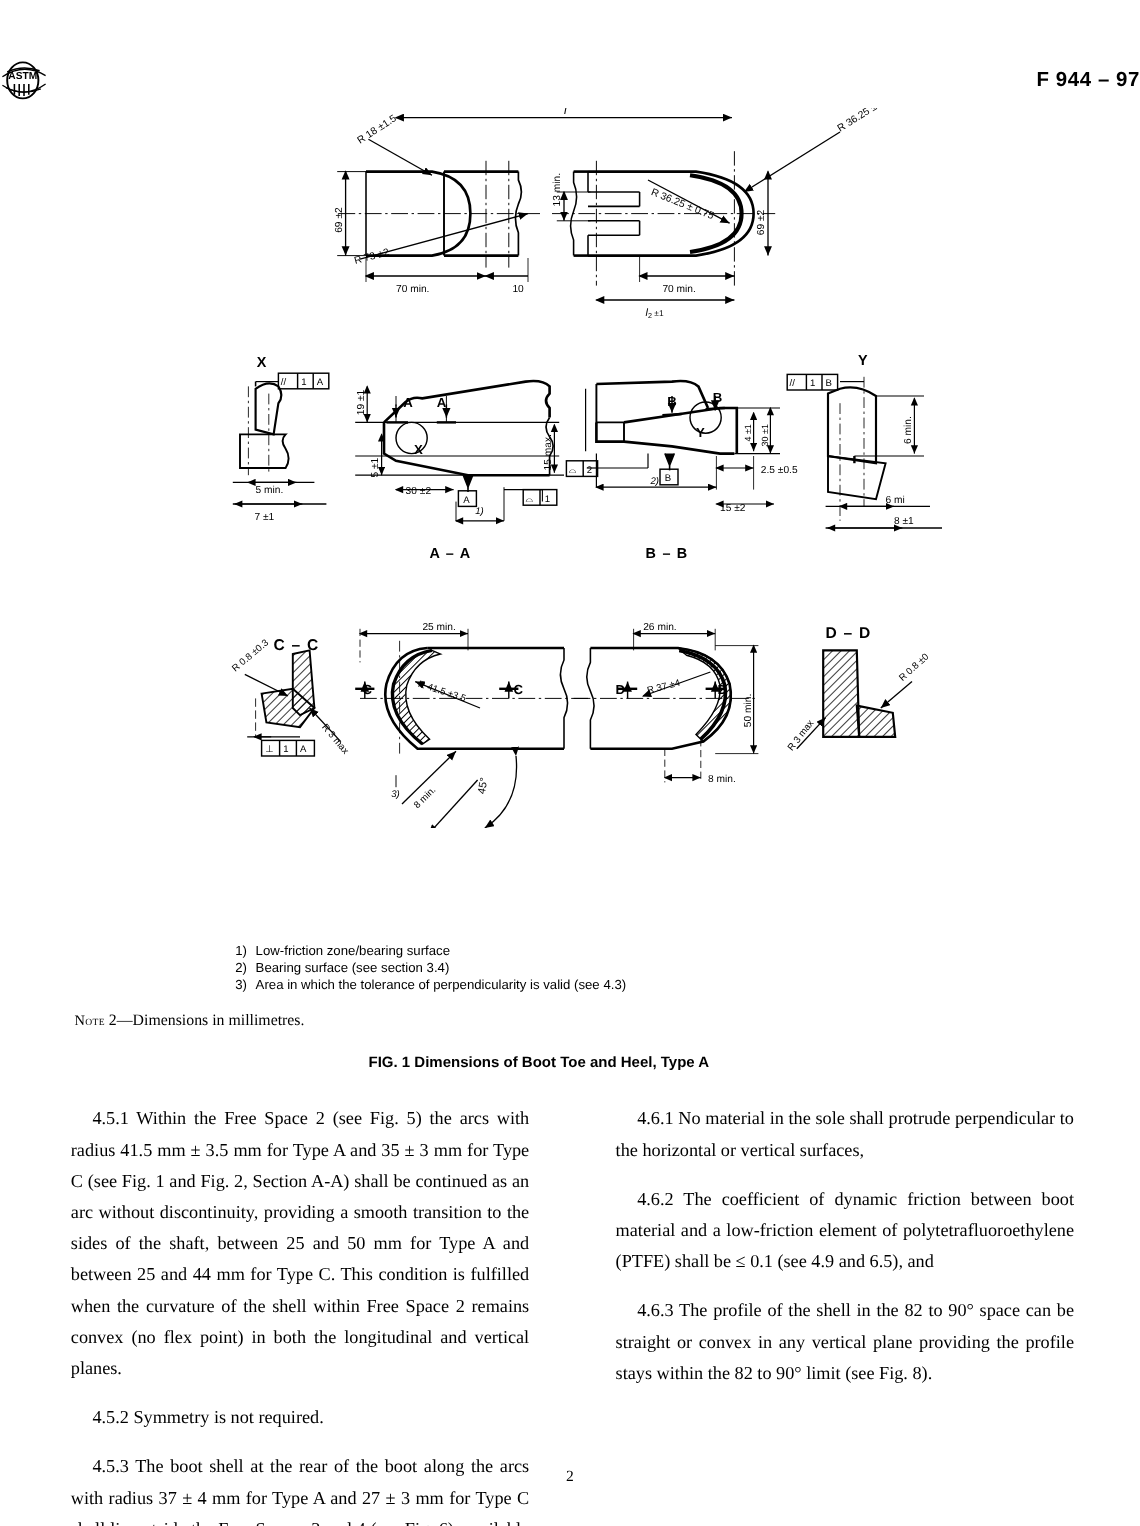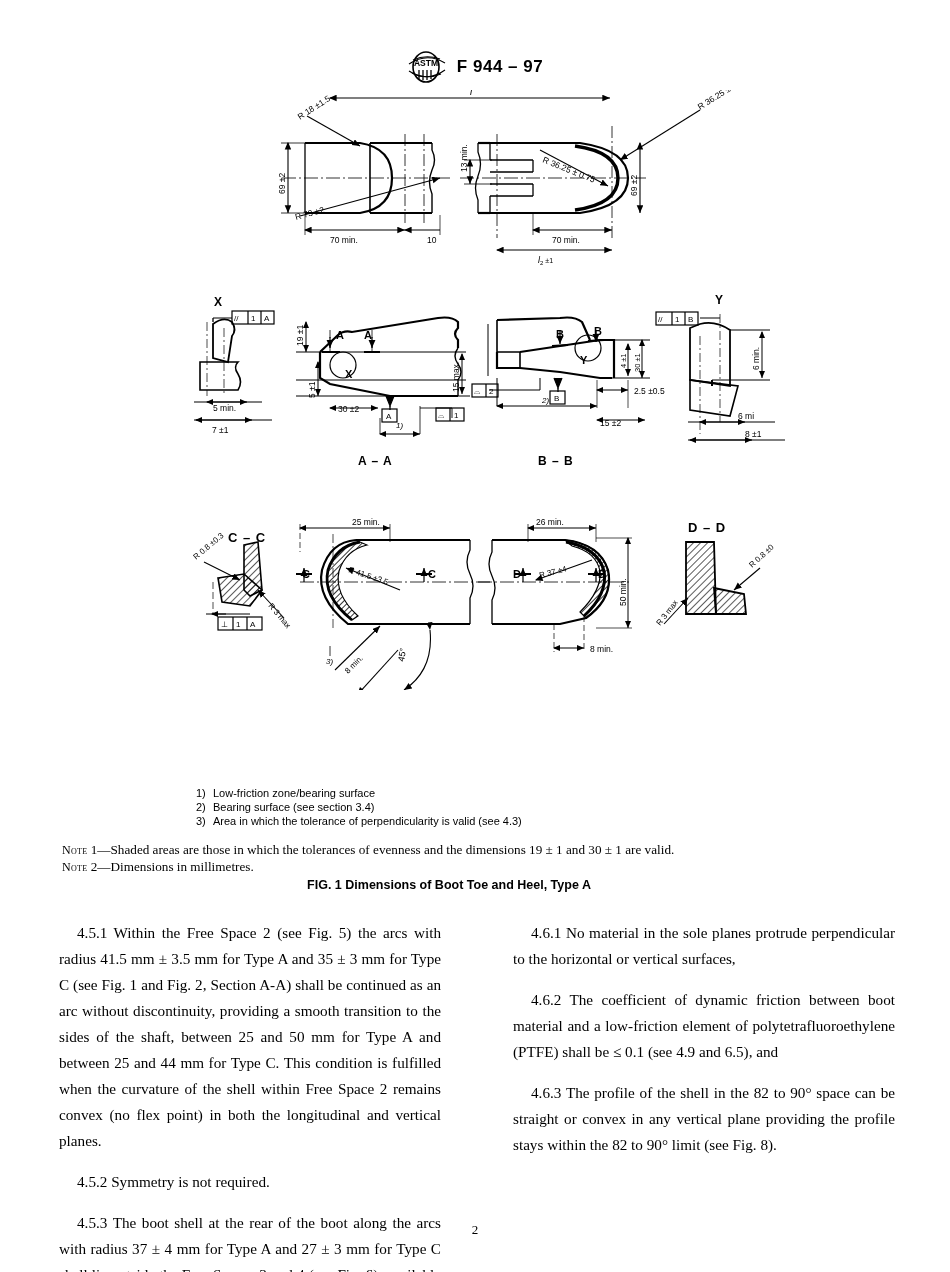--- a/index.html
+++ b/index.html
@@ -1,20 +1,20 @@
 <!DOCTYPE html>
 <html><head>
 <meta charset="utf-8">
 <style>
   html,body{margin:0;padding:0;background:#fff;}
   body{width:950px;height:1272px;position:relative;font-family:"Liberation Serif",serif;color:#000;}
   .page{position:absolute;inset:0;}
 
   
-  .hdr{position:absolute;top:50px;left:0;width:950px;display:flex;align-items:center;justify-content:center;gap:10px;}
+  .hdr{position:absolute;top:50px;left:0;width:950px;display:flex;align-items:center;justify-content:space-between;gap:10px;}
   .astm-logo{width:40px;height:34px;}
   .hdr-title{font-family:"Liberation Sans",sans-serif;font-weight:bold;font-size:17px;letter-spacing:.5px;}
 
   
   .fig{position:absolute;left:0;top:90px;width:950px;height:600px;}
   .fig svg{display:block;}
 
   
   .tbl-wrap{position:absolute;left:305px;top:718px;}
   table.dims{border-collapse:collapse;font-family:"Liberation Sans",sans-serif;font-size:11.5px;}
@@ -411,37 +411,33 @@
       <span class="fnum">2)</span><span>Bearing surface (see section 3.4)</span>
     </div>
     <div class="fnote">
       <span class="fnum">3)</span><span>Area in which the tolerance of perpendicularity is valid (see 4.3)</span>
     </div>
   </div>
 
   <div class="notes">
     <div>
       <span class="note-lbl">Note</span>
-      <span>1—Shaded areas are those in which the tolerances of evenness and the dimensions 19 ± 1 and 30 ± 1 are valid.</span>
-    </div>
-    <div>
-      <span class="note-lbl">Note</span>
       <span>2—Dimensions in millimetres.</span>
     </div>
   </div>
 
   <div class="figcap">FIG. 1 Dimensions of Boot Toe and Heel, Type A</div>
 
   <div class="cols">
     <div class="col">
       <p>4.5.1 Within the Free Space 2 (see Fig. 5) the arcs with radius 41.5 mm ± 3.5 mm for Type A and 35 ± 3 mm for Type C (see Fig. 1 and Fig. 2, Section A-A) shall be continued as an arc without discontinuity, providing a smooth transition to the sides of the shaft, between 25 and 50 mm for Type A and between 25 and 44 mm for Type C. This condition is fulfilled when the curvature of the shell within Free Space 2 remains convex (no flex point) in both the longitudinal and vertical planes.</p>
       <p>4.5.2 Symmetry is not required.</p>
       <p>4.5.3 The boot shell at the rear of the boot along the arcs with radius 37 ± 4 mm for Type A and 27 ± 3 mm for Type C shall lie outside the Free Spaces 3 and 4 (see Fig. 6), available for the ski binding and for handling the boot and binding.</p>
     </div>
     <div class="col">
-      <p>4.6.1 No material in the sole planes protrude perpendicular to the horizontal or vertical surfaces,</p>
+      <p>4.6.1 No material in the sole shall protrude perpendicular to the horizontal or vertical surfaces,</p>
       <p>4.6.2 The coefficient of dynamic friction between boot material and a low-friction element of polytetrafluoroethylene (PTFE) shall be ≤ 0.1 (see 4.9 and 6.5), and</p>
       <p>4.6.3 The profile of the shell in the 82 to 90° space can be straight or convex in any vertical plane providing the profile stays within the 82 to 90° limit (see Fig. 8).</p>
     </div>
   </div>
 
   <div class="pageno">2</div>
 </div>
 
 </body></html>

